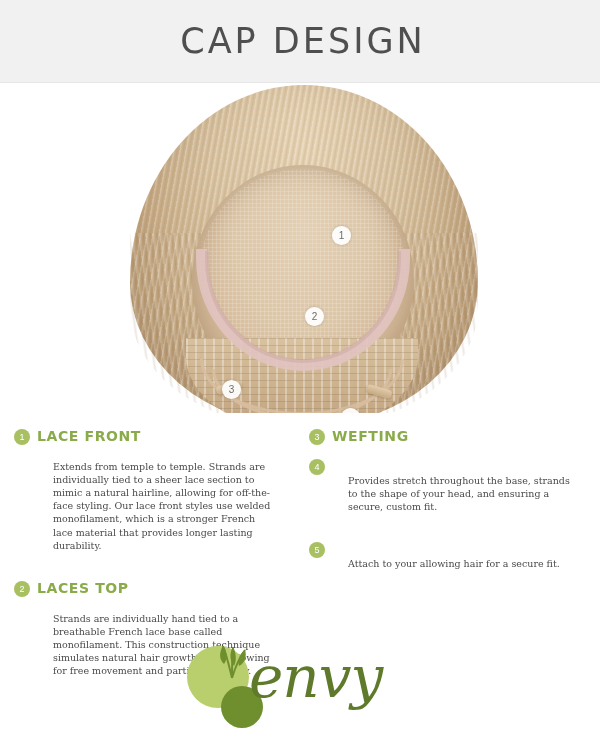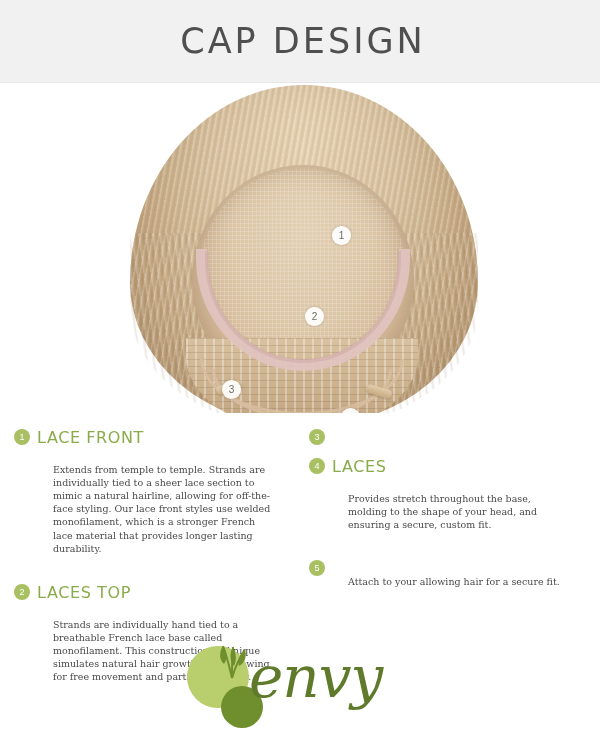--- a/index.html
+++ b/index.html
@@ -243,25 +243,25 @@
     background: #a8c062;
     color: #ffffff;
     font-size: 9px;
     display: flex;
     align-items: center;
     justify-content: center;
     margin-top: 1px;
   }
   .legend-text { flex: 1 1 auto; }
   .legend-title {
-    font-size: 16px;
+    font-size: 14px;
     letter-spacing: 0.6px;
     color: #8aab4a;
     margin: 0 0 2px 0;
-    font-weight: normal;
+    font-weight: bold;
     font-family: "DejaVu Sans", sans-serif;
   }
   .legend-body {
     font-size: 9.5px;
     line-height: 1.38;
     color: #4a4a4a;
     margin: 16px;
     font-family: "DejaVu Serif", serif;
   }
 
@@ -370,28 +370,28 @@
       </div>
     </div>
 
   </div>
 
   <div class="legend-col">
 
     <div class="legend-item">
       <div class="badge">3</div>
       <div class="legend-text">
+        <p class="legend-title">WEFTING</p>
       </div>
     </div>
 
     <div class="legend-item">
       <div class="badge">4</div>
       <div class="legend-text">
-        <p class="legend-title">LACES</p>
-        <p class="legend-body">Provides stretch throughout the base, molding to the shape of your head, and ensuring a secure, custom fit.</p>
+        <p class="legend-body">Provides stretch throughout the base, strands to the shape of your head, and ensuring a secure, custom fit.</p>
       </div>
     </div>
 
     <div class="legend-item">
       <div class="badge">5</div>
       <div class="legend-text">
         <p class="legend-body">Attach to your allowing hair for a secure fit.</p>
       </div>
     </div>
 

